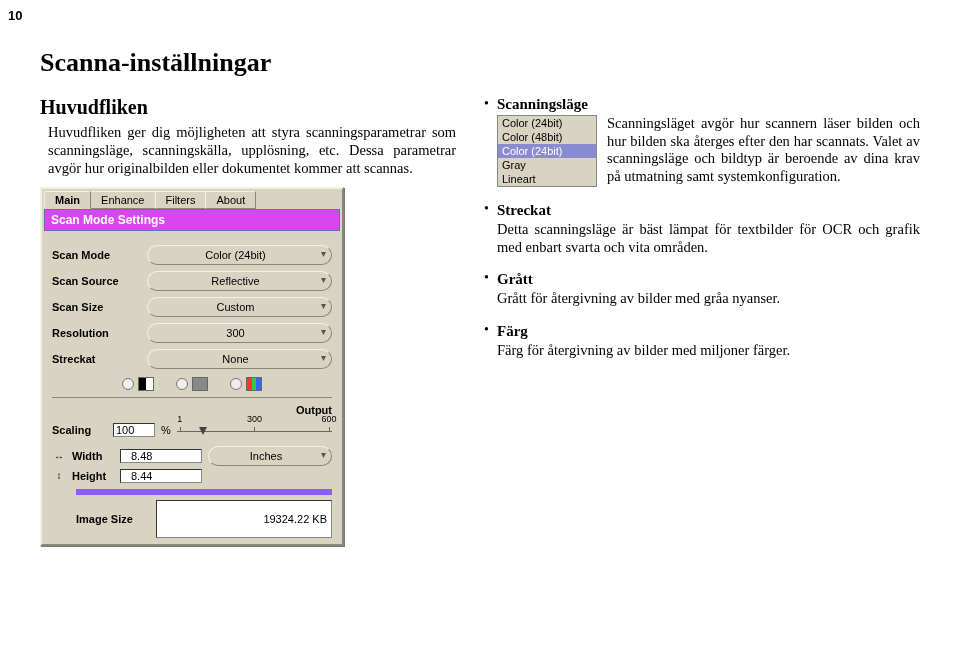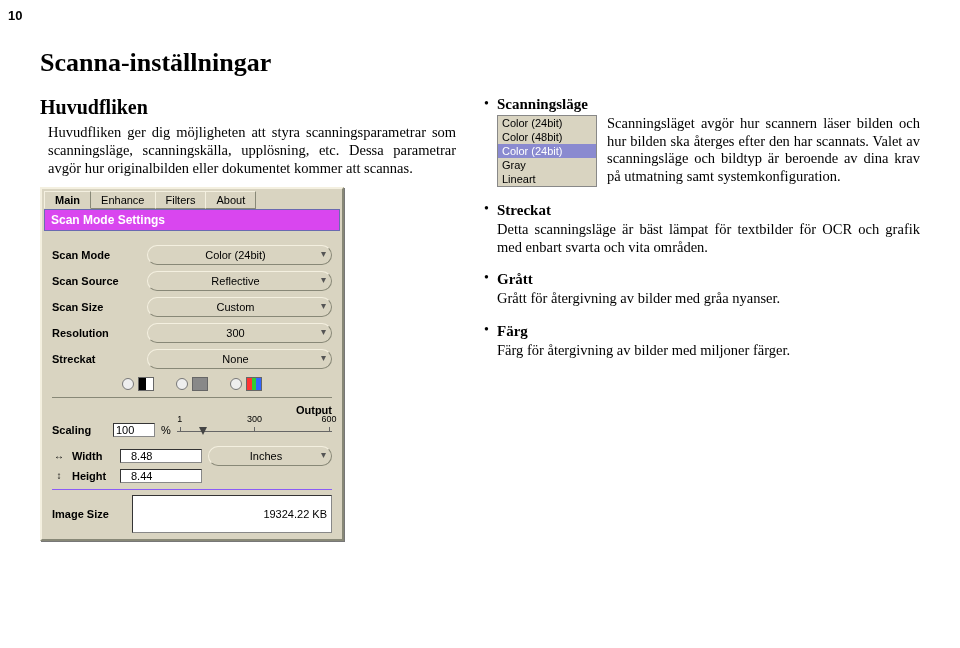--- a/index.html
+++ b/index.html
@@ -238,22 +238,23 @@
     font-size: 11px;
     padding: 0 10px;
   }
   .units-dd {
     width: 78px;
   }
   .imgsize-row {
     display: flex;
     align-items: center;
     margin-top: 6px;
-    border-top: 1px solid #8b5cf6;
+    border-top: 6px solid #8b5cf6;
     padding-top: 5px;
+    margin-left: 24px;
   }
   .imgsize-row .label { width: 80px; font-weight: bold; font-size: 11px; }
   .imgsize-val {
     flex: 1;
     background: #fff;
     border: 1px inset #888;
     font-size: 11px;
     padding: 12px 4px;
     text-align: right;
   }

